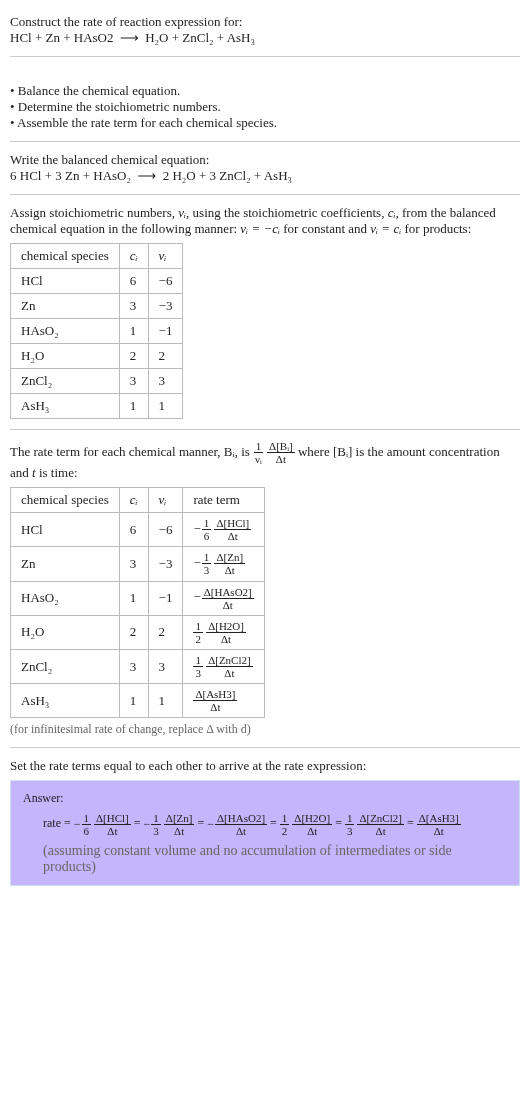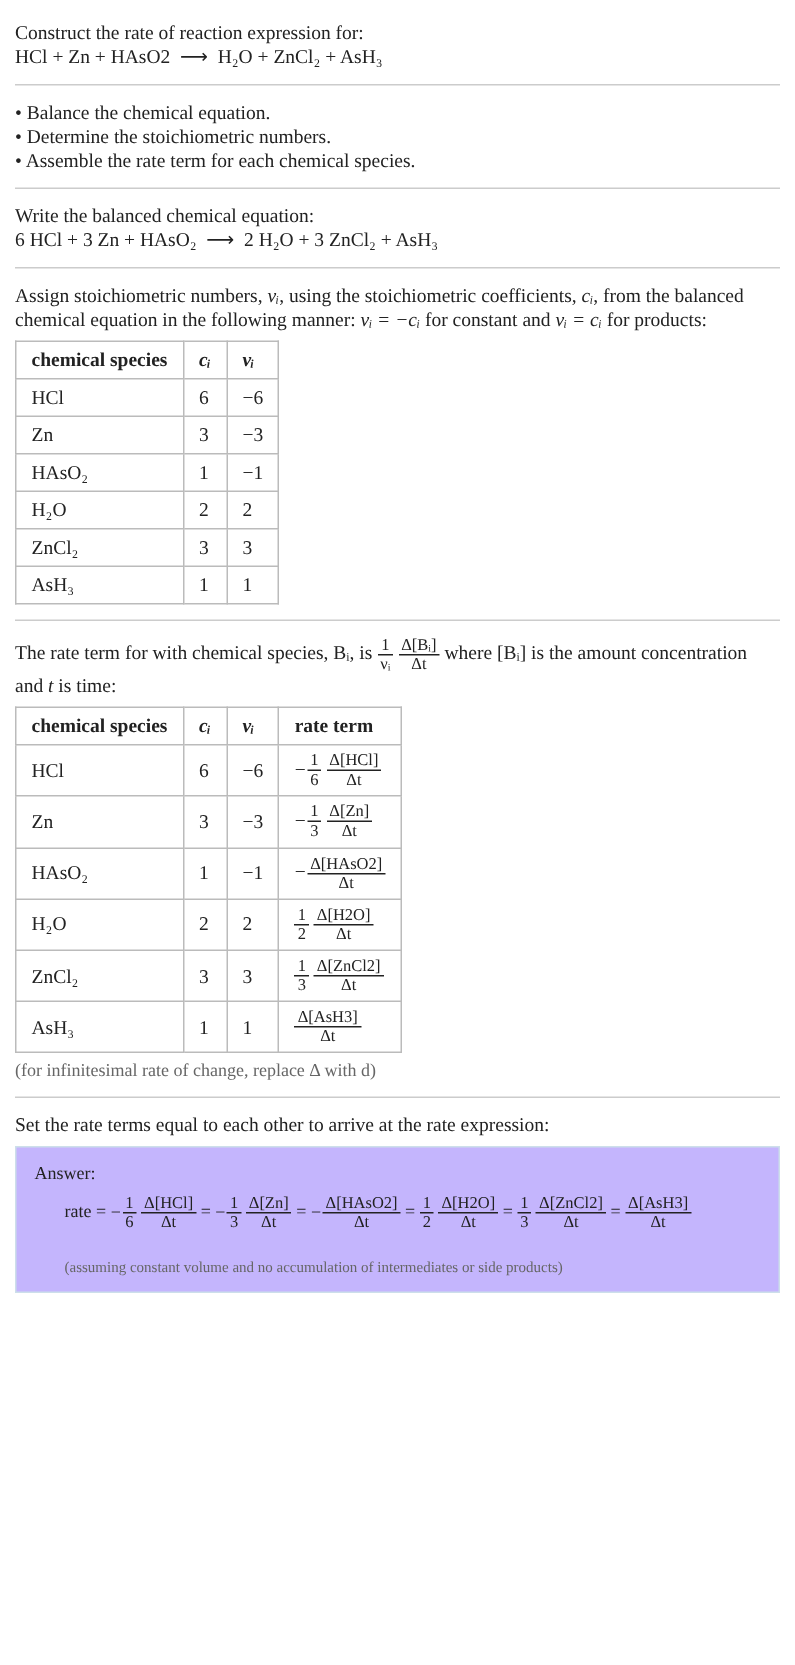--- a/index.html
+++ b/index.html
@@ -7,33 +7,33 @@
   width: 530px;
   font-family: Georgia, 'Times New Roman', serif;
   font-size: 13px;
   color: #222;
   background: #fff;
   padding: 8px 10px;
 }
 .section { padding: 6px 0; }
 hr.sep { border: none; border-top: 1px solid #ccc; margin: 4px 0; }
 .chem { font-family: Georgia, serif; }
-ul.plan { list-style: none; padding-left: 0; margin-top: 0; font-family: Liberation Serif, serif; }
+ul.plan { list-style: none; padding-left: 0; margin-top: 16px; font-family: Liberation Serif, serif; }
 ul.plan li::before { content: "• "; }
 table.data {
   border-collapse: collapse;
   margin-top: 6px;
   font-size: 13px;
 }
 table.data th, table.data td {
   border: 1px solid #bbb;
   padding: 4px 10px;
   text-align: left;
 }
-table.data th { font-weight: bold; background: #fff; }
+table.data th { font-weight: normal; background: #fff; }
 .frac {
   display: inline-flex;
   flex-direction: column;
   align-items: center;
   vertical-align: middle;
   font-size: 11px;
   line-height: 1.1;
 }
 .frac .num { border-bottom: 1px solid #222; padding: 0 2px; }
 .frac .den { padding: 0 2px; }
@@ -41,21 +41,21 @@
 .footnote { font-size: 12px; color: #666; margin-top: 4px; }
 .answer-box {
   background: #c4b5fd;
   border: 1px solid #cddfea;
   padding: 10px 12px;
   margin-top: 6px;
   font-size: 12px;
 }
 .answer-box .label { margin-bottom: 6px; }
 .answer-box .eqline { padding-left: 20px; white-space: nowrap; }
-.answer-box .assume { font-size: 10px; color: #666; margin-top: 18px; padding-left: 20px; }
+.answer-box .assume { font-size: 14px; color: #666; margin-top: 5px; padding-left: 20px; }
 .neg { margin-right: 1px; }
 .inline-math { font-style: italic; font-family: Georgia, serif; }
 </style>
 </head>
 <body>
 
 <div class="section">
   <div>Construct the rate of reaction expression for:</div>
   <div class="chem">
     <span>HCl + Zn + HAsO2</span>
@@ -129,21 +129,21 @@
           <td>1</td>
         </tr>
   </tbody>
     </table>
 </div>
 
 <hr class="sep">
 
 <div class="section">
   <div>
-    <span>The rate term for with chemical species, Bᵢ, is </span>
+    <span>The rate term for each chemical manner, Bᵢ, is </span>
     <span class="frac">
         <span class="num">1</span>
         <span class="den">νᵢ</span>
       </span>
     <span class="frac">
         <span class="num">Δ[Bᵢ]</span>
         <span class="den">Δt</span>
       </span>
     <span> where [Bᵢ] is the amount concentration and </span><span class="inline-math">t</span><span> is time:</span>
   </div>

